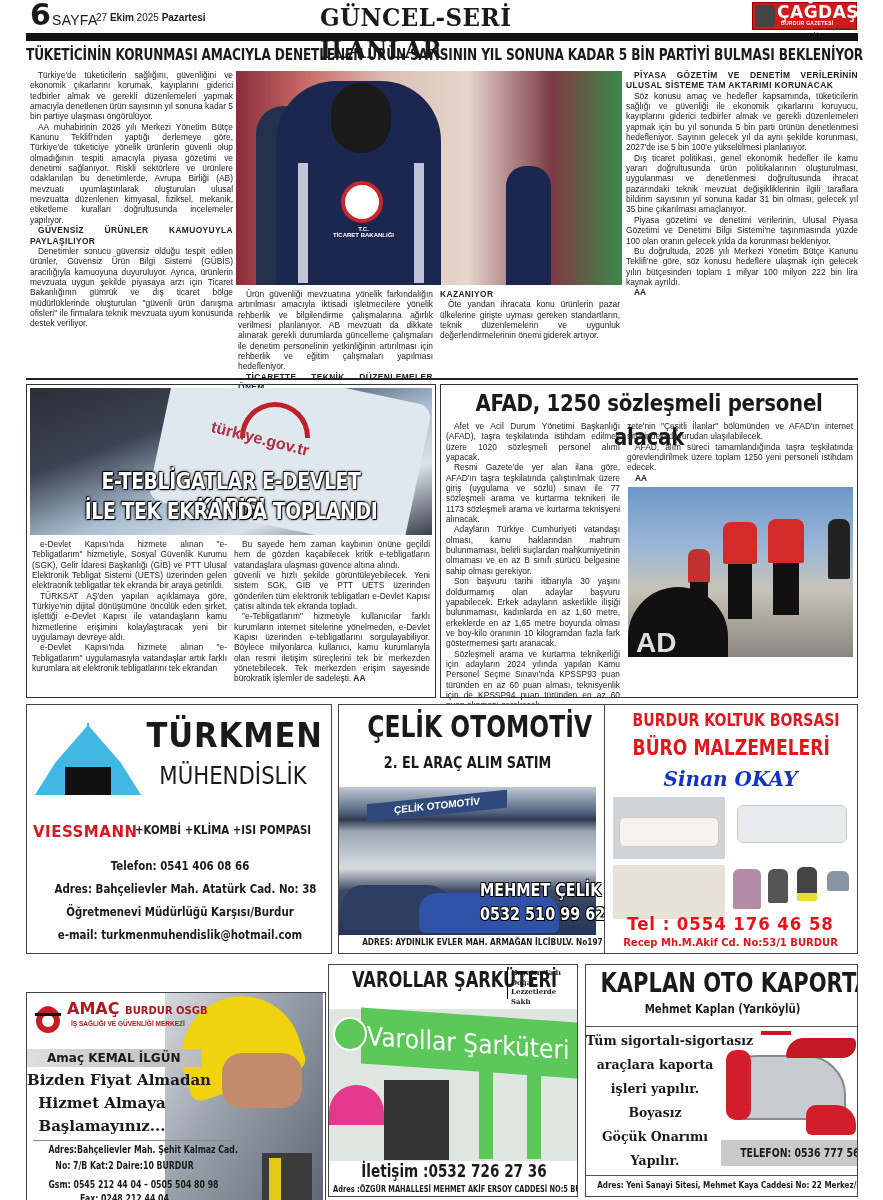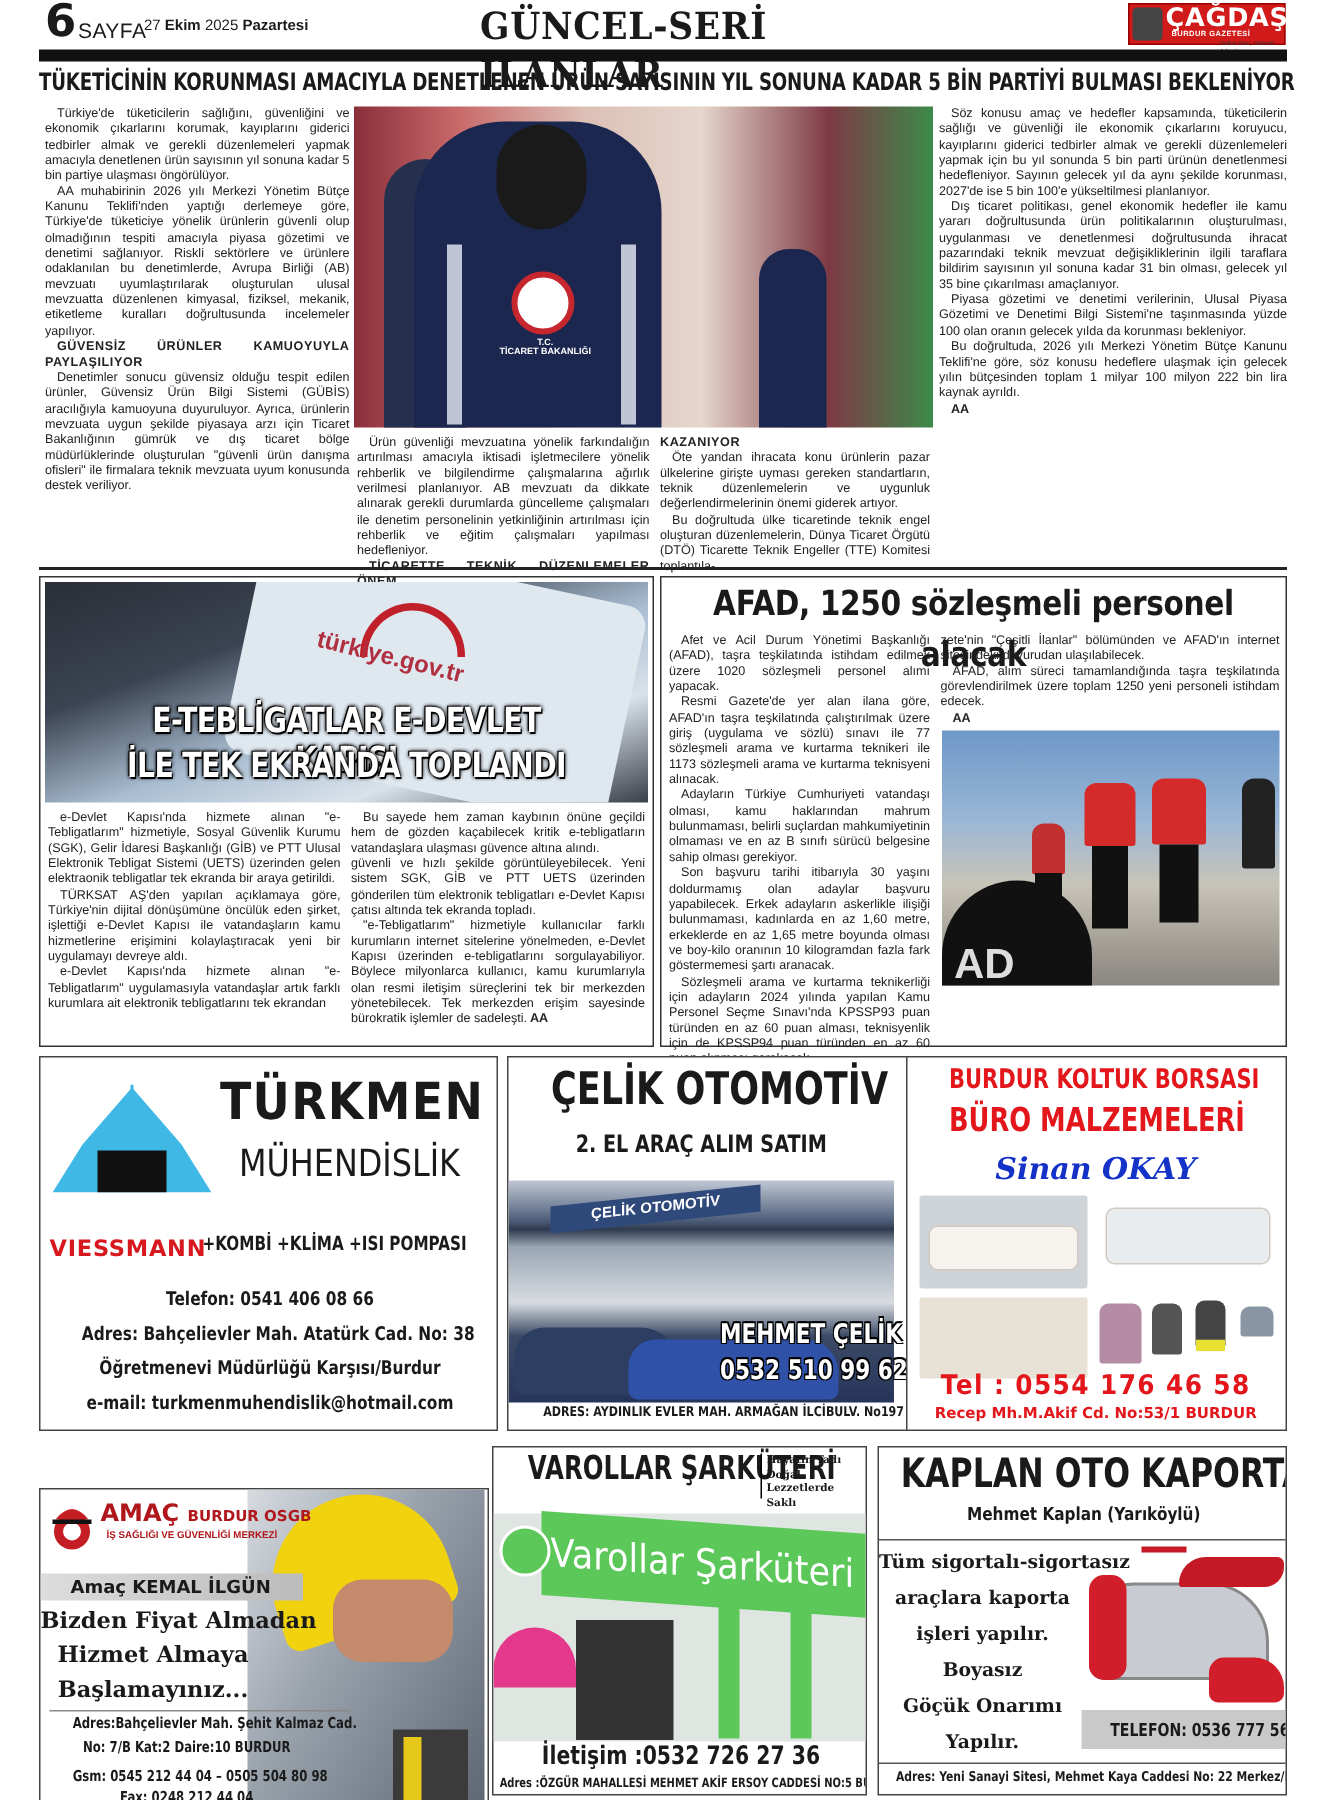--- a/index.html
+++ b/index.html
@@ -173,23 +173,23 @@
     <div>TİCARET BAKANLIĞI</div>
   </div>
 </div>
 <div class="abs col" id="a1c2">
     <p>Ürün güvenliği mevzuatına yönelik farkındalığın artırılması amacıyla iktisadi işletmecilere yönelik rehberlik ve bilgilendirme çalışmalarına ağırlık verilmesi planlanıyor. AB mevzuatı da dikkate alınarak gerekli durumlarda güncelleme çalışmaları ile denetim personelinin yetkinliğinin artırılması için rehberlik ve eğitim çalışmaları yapılması hedefleniyor.</p>
     <p class="sub">TİCARETTE TEKNİK DÜZENLEMELER ÖNEM</p>
   </div>
 <div class="abs col" id="a1c3">
     <p class="sub noind">KAZANIYOR</p>
     <p>Öte yandan ihracata konu ürünlerin pazar ülkelerine girişte uyması gereken standartların, teknik düzenlemelerin ve uygunluk değerlendirmelerinin önemi giderek artıyor.</p>
-    <p>Bu doğrultuda ülke ticaretinde teknik engel oluşturan düzenlemelerin, Dünya Ticaret Örgütü (DTÖ) Ticarette Teknik Engeller (TTE) Komitesi toplantıla-</p>
   </div>
 <div class="abs col" id="a1c4">
+    <p class="sub">PİYASA GÖZETİM VE DENETİM VERİLERİNİN ULUSAL SİSTEME TAM AKTARIMI KORUNACAK</p>
     <p>Söz konusu amaç ve hedefler kapsamında, tüketicilerin sağlığı ve güvenliği ile ekonomik çıkarlarını koruyucu, kayıplarını giderici tedbirler almak ve gerekli düzenlemeleri yapmak için bu yıl sonunda 5 bin parti ürünün denetlenmesi hedefleniyor. Sayının gelecek yıl da aynı şekilde korunması, 2027'de ise 5 bin 100'e yükseltilmesi planlanıyor.</p>
     <p>Dış ticaret politikası, genel ekonomik hedefler ile kamu yararı doğrultusunda ürün politikalarının oluşturulması, uygulanması ve denetlenmesi doğrultusunda ihracat pazarındaki teknik mevzuat değişikliklerinin ilgili taraflara bildirim sayısının yıl sonuna kadar 31 bin olması, gelecek yıl 35 bine çıkarılması amaçlanıyor.</p>
     <p>Piyasa gözetimi ve denetimi verilerinin, Ulusal Piyasa Gözetimi ve Denetimi Bilgi Sistemi'ne taşınmasında yüzde 100 olan oranın gelecek yılda da korunması bekleniyor.</p>
     <p>Bu doğrultuda, 2026 yılı Merkezi Yönetim Bütçe Kanunu Teklifi'ne göre, söz konusu hedeflere ulaşmak için gelecek yılın bütçesinden toplam 1 milyar 100 milyon 222 bin lira kaynak ayrıldı.</p>
     <p class="aa">AA</p>
   </div>
 <div class="abs rule" id="rule1"></div>
 
 <div class="abs" id="box2"></div>
 <div class="abs" id="photo2">

